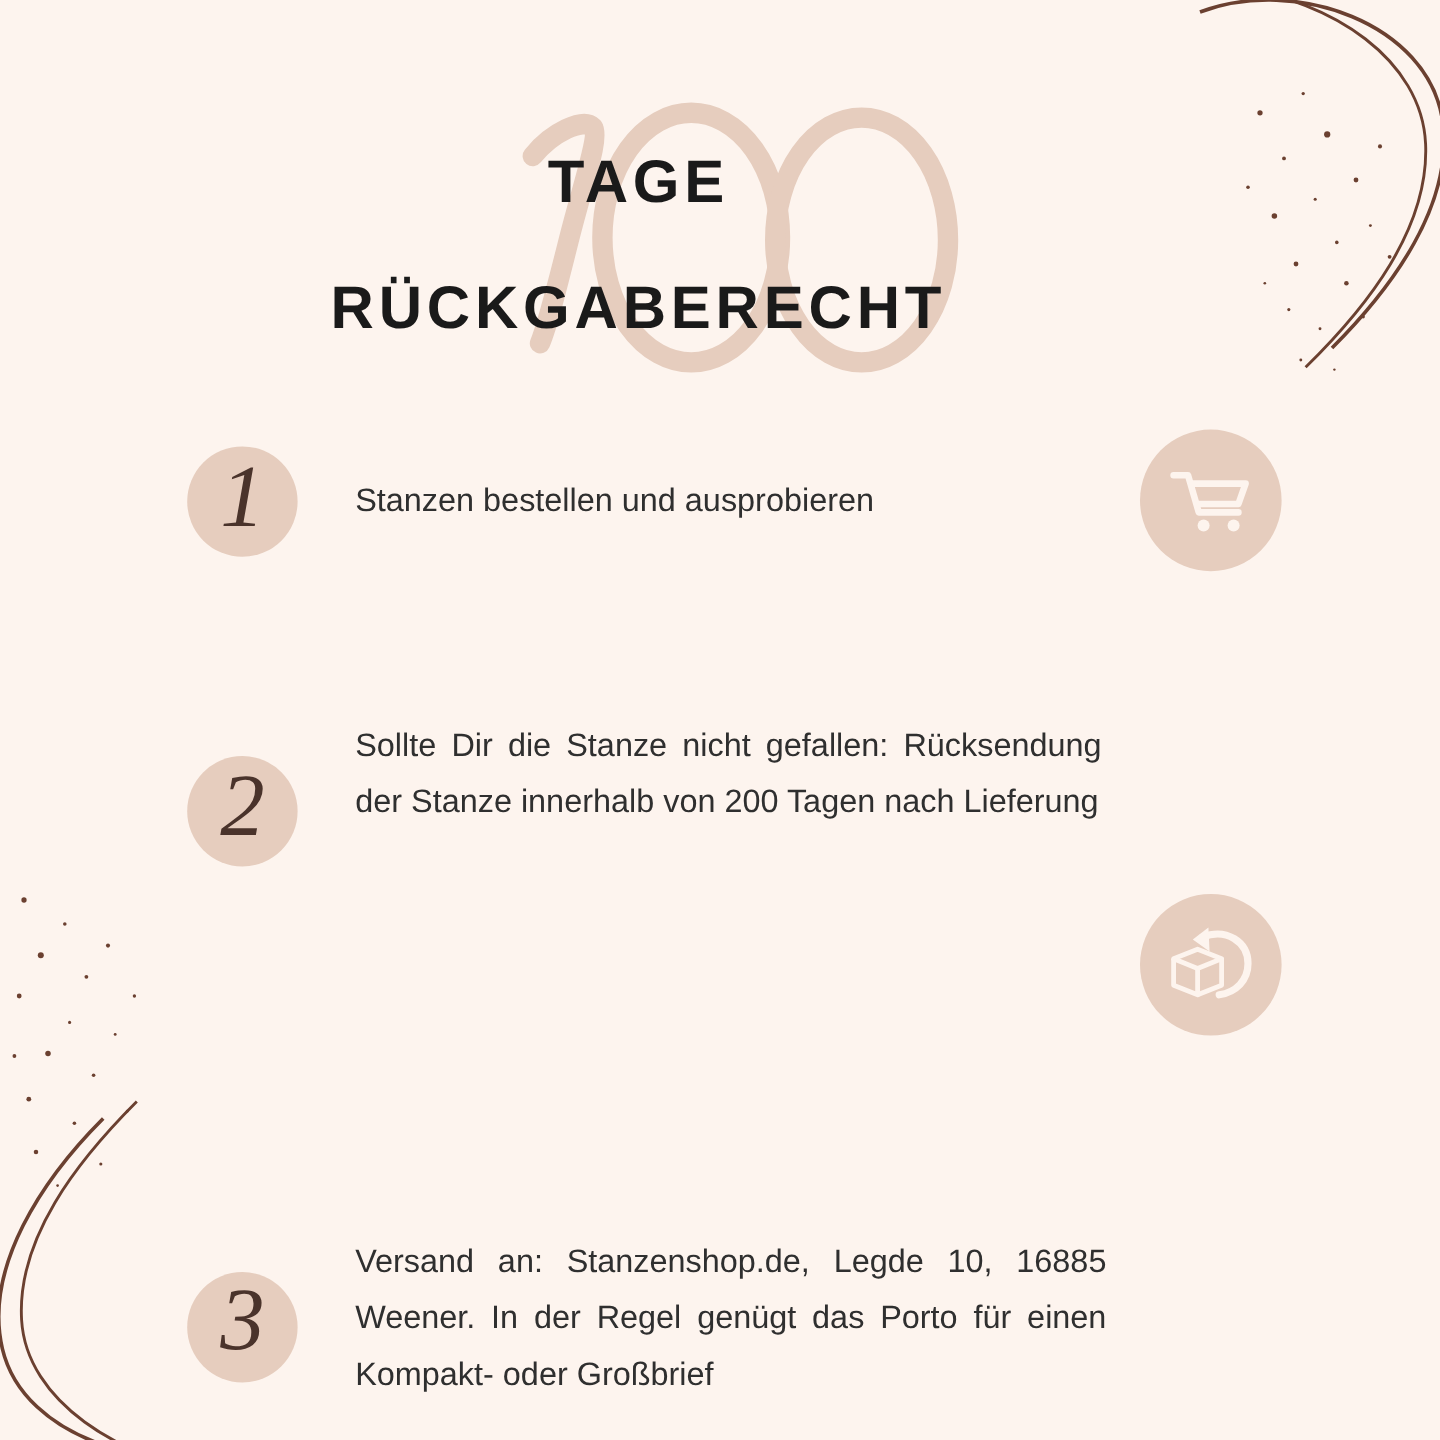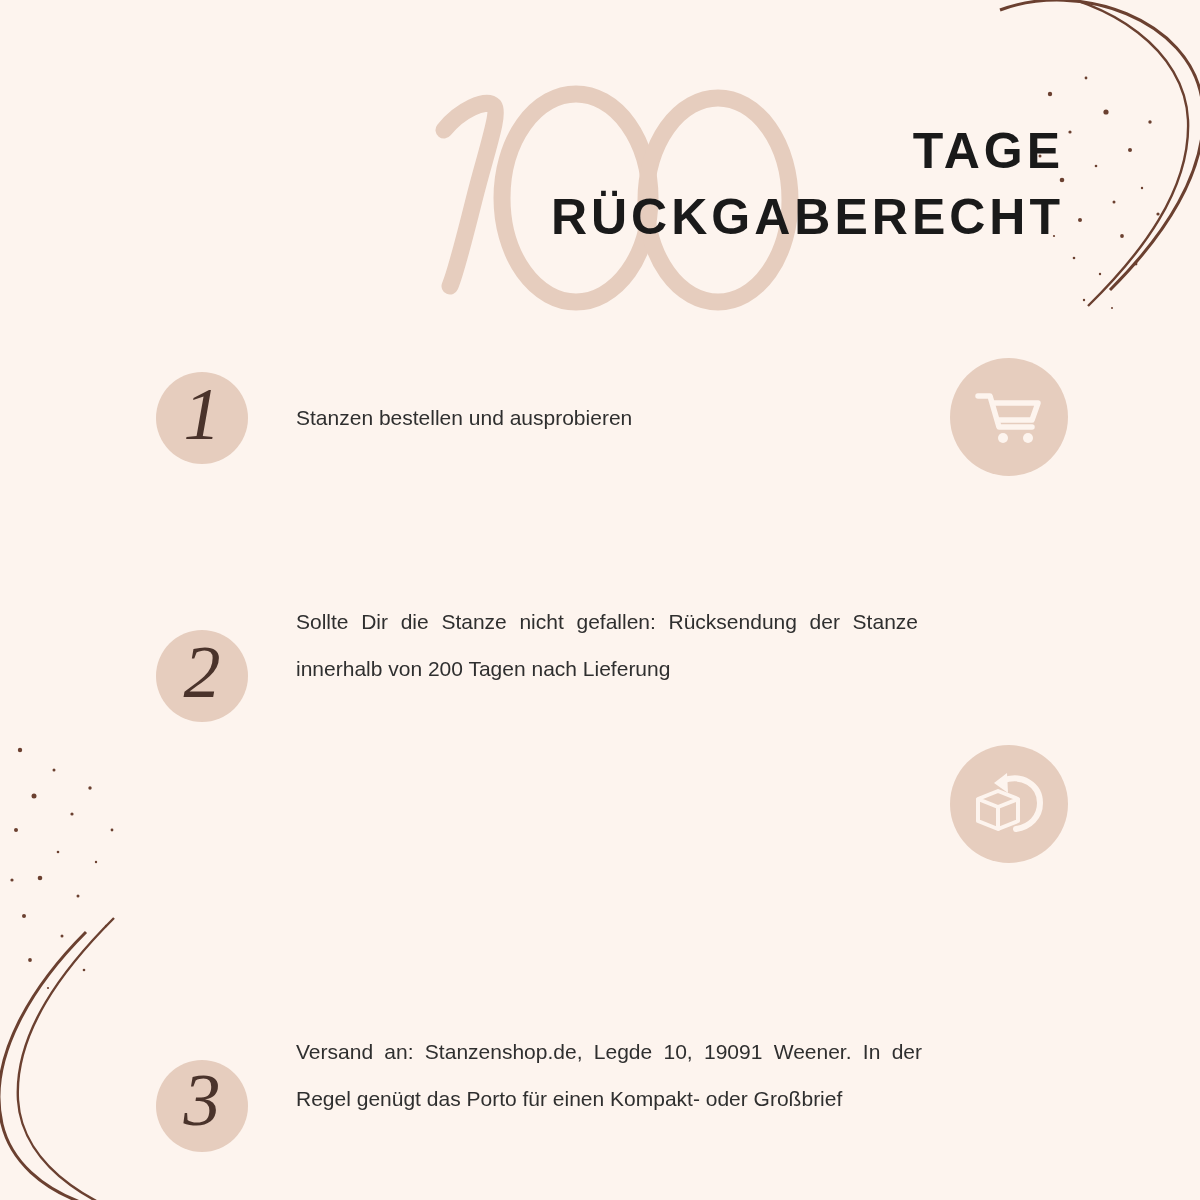--- a/index.html
+++ b/index.html
@@ -48,30 +48,30 @@
     left: 50%;
     transform: translateX(-50%);
     width: 420px;
     height: 260px;
   }
   .headline {
     position: absolute;
     top: 58px;
     left: 0;
     width: 1064px;
-    text-align: right;
+    text-align: center;
     color: #1a1a1a;
     font-family: "Liberation Sans", sans-serif;
     font-weight: bold;
     font-size: 50px;
     letter-spacing: 4px;
     line-height: 1.32;
   }
   .headline .l1 { display: block; }
-  .headline .l2 { display: block; }
+  .headline .l2 { display: block; margin-top: 39px; }
 
   
   .steps {
     position: absolute;
     top: 360px;
     left: 0;
     width: 1200px;
   }
   .step {
     position: relative;
@@ -97,21 +97,21 @@
     font-style: italic;
     font-weight: normal;
     line-height: 92px;
   }
   .step-text {
     position: absolute;
     left: 296px;
     width: 622px;
     color: #2f2f2f;
     font-family: "Liberation Sans", sans-serif;
-    font-size: 21px;
+    font-size: 27px;
     line-height: 47px;
     text-align: justify;
     text-justify: inter-word;
   }
   .step-text.nojust { text-align: left; }
 
   
   .icon-circle {
     position: absolute;
     width: 118px;
@@ -231,21 +231,21 @@
             <path d="M6 28 V50 L26 58 V36"></path>
             <path d="M46 28 V50 L26 58"></path>
           </g>
         </svg>
       </div>
     </div>
 
     <div class="step" style="height:190px;">
       <div class="step-badge" style="top:380px;"></div>
       <div class="step-num" style="top:374px;">3</div>
-      <div class="step-text" style="top:348px; width:626px;">Versand an: Stanzenshop.de, Legde 10, 19091 Weener. In der Regel genügt das Porto für einen Kompakt- oder Großbrief</div>
+      <div class="step-text" style="top:348px; width:626px;">Versand an: Stanzenshop.de, Legde 10, 16885 Weener. In der Regel genügt das Porto für einen Kompakt- oder Großbrief</div>
     </div>
 
     <div class="step" style="height:190px;">
       
       
       
       
     </div>
 
   </div>

